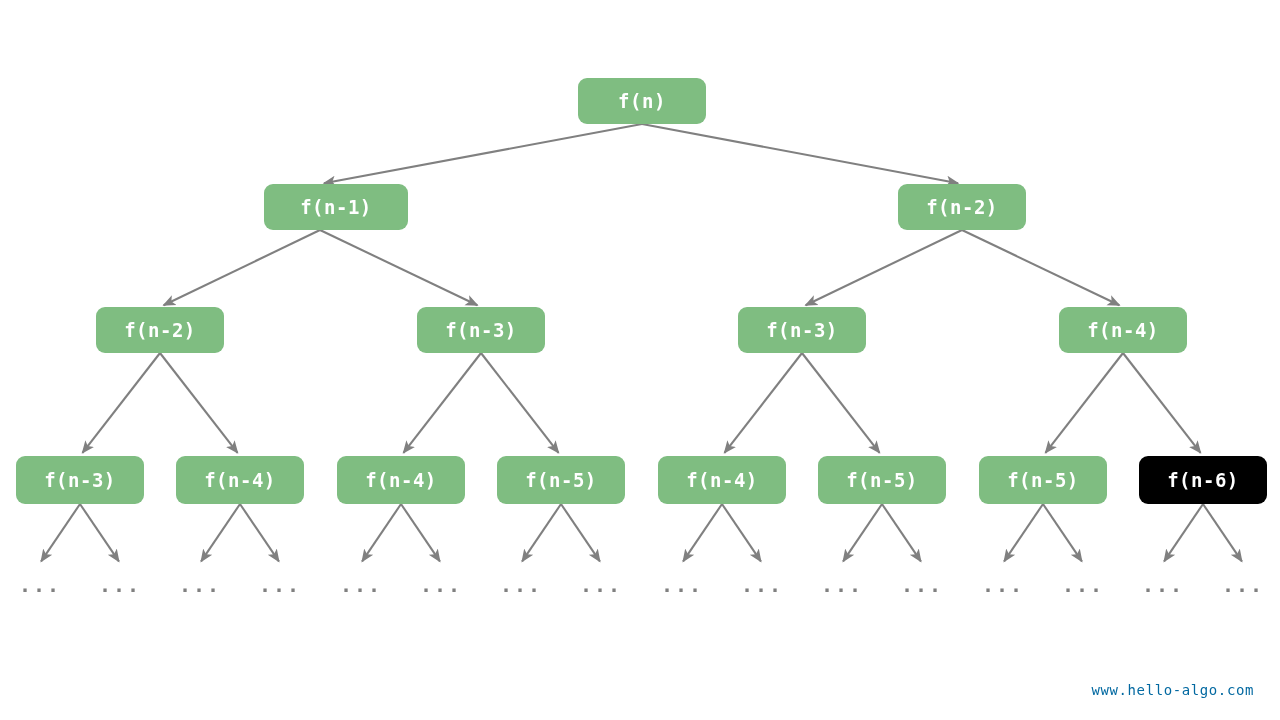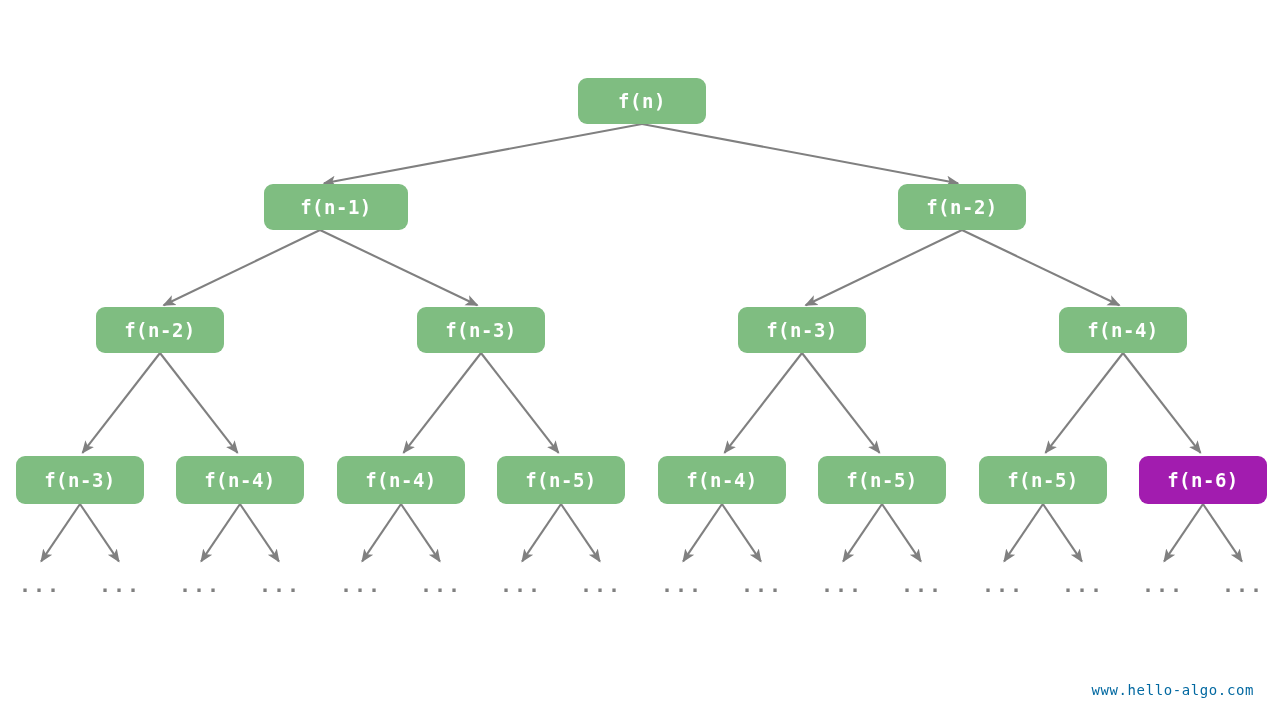--- a/index.html
+++ b/index.html
@@ -117,21 +117,21 @@
       <div class="node" style="left: 417px; top: 307px; width: 128px; height: 46px; background: rgb(127, 189, 129); color: rgb(255, 255, 255);">f(n-3)</div>
       <div class="node" style="left: 738px; top: 307px; width: 128px; height: 46px; background: rgb(127, 189, 129); color: rgb(255, 255, 255);">f(n-3)</div>
       <div class="node" style="left: 1059px; top: 307px; width: 128px; height: 46px; background: rgb(127, 189, 129); color: rgb(255, 255, 255);">f(n-4)</div>
       <div class="node" style="left: 16px; top: 456px; width: 128px; height: 48px; background: rgb(127, 189, 129); color: rgb(255, 255, 255);">f(n-3)</div>
       <div class="node" style="left: 176px; top: 456px; width: 128px; height: 48px; background: rgb(127, 189, 129); color: rgb(255, 255, 255);">f(n-4)</div>
       <div class="node" style="left: 337px; top: 456px; width: 128px; height: 48px; background: rgb(127, 189, 129); color: rgb(255, 255, 255);">f(n-4)</div>
       <div class="node" style="left: 497px; top: 456px; width: 128px; height: 48px; background: rgb(127, 189, 129); color: rgb(255, 255, 255);">f(n-5)</div>
       <div class="node" style="left: 658px; top: 456px; width: 128px; height: 48px; background: rgb(127, 189, 129); color: rgb(255, 255, 255);">f(n-4)</div>
       <div class="node" style="left: 818px; top: 456px; width: 128px; height: 48px; background: rgb(127, 189, 129); color: rgb(255, 255, 255);">f(n-5)</div>
       <div class="node" style="left: 979px; top: 456px; width: 128px; height: 48px; background: rgb(127, 189, 129); color: rgb(255, 255, 255);">f(n-5)</div>
-      <div class="node" style="left: 1139px; top: 456px; width: 128px; height: 48px; background: #a21caf; color: rgb(255, 255, 255);">f(n-6)</div>
+      <div class="node" style="left: 1139px; top: 456px; width: 128px; height: 48px; background: #000000; color: rgb(255, 255, 255);">f(n-6)</div>
     </div>
 
   <div id="ellipsis-layer">
       <div class="ellipsis" style="left: 15px; top: 571px; width: 50px; height: 28px; color: rgb(128, 128, 128);">...</div>
       <div class="ellipsis" style="left: 95px; top: 571px; width: 50px; height: 28px; color: rgb(128, 128, 128);">...</div>
       <div class="ellipsis" style="left: 175px; top: 571px; width: 50px; height: 28px; color: rgb(128, 128, 128);">...</div>
       <div class="ellipsis" style="left: 255px; top: 571px; width: 50px; height: 28px; color: rgb(128, 128, 128);">...</div>
       <div class="ellipsis" style="left: 336px; top: 571px; width: 50px; height: 28px; color: rgb(128, 128, 128);">...</div>
       <div class="ellipsis" style="left: 416px; top: 571px; width: 50px; height: 28px; color: rgb(128, 128, 128);">...</div>
       <div class="ellipsis" style="left: 496px; top: 571px; width: 50px; height: 28px; color: rgb(128, 128, 128);">...</div>

